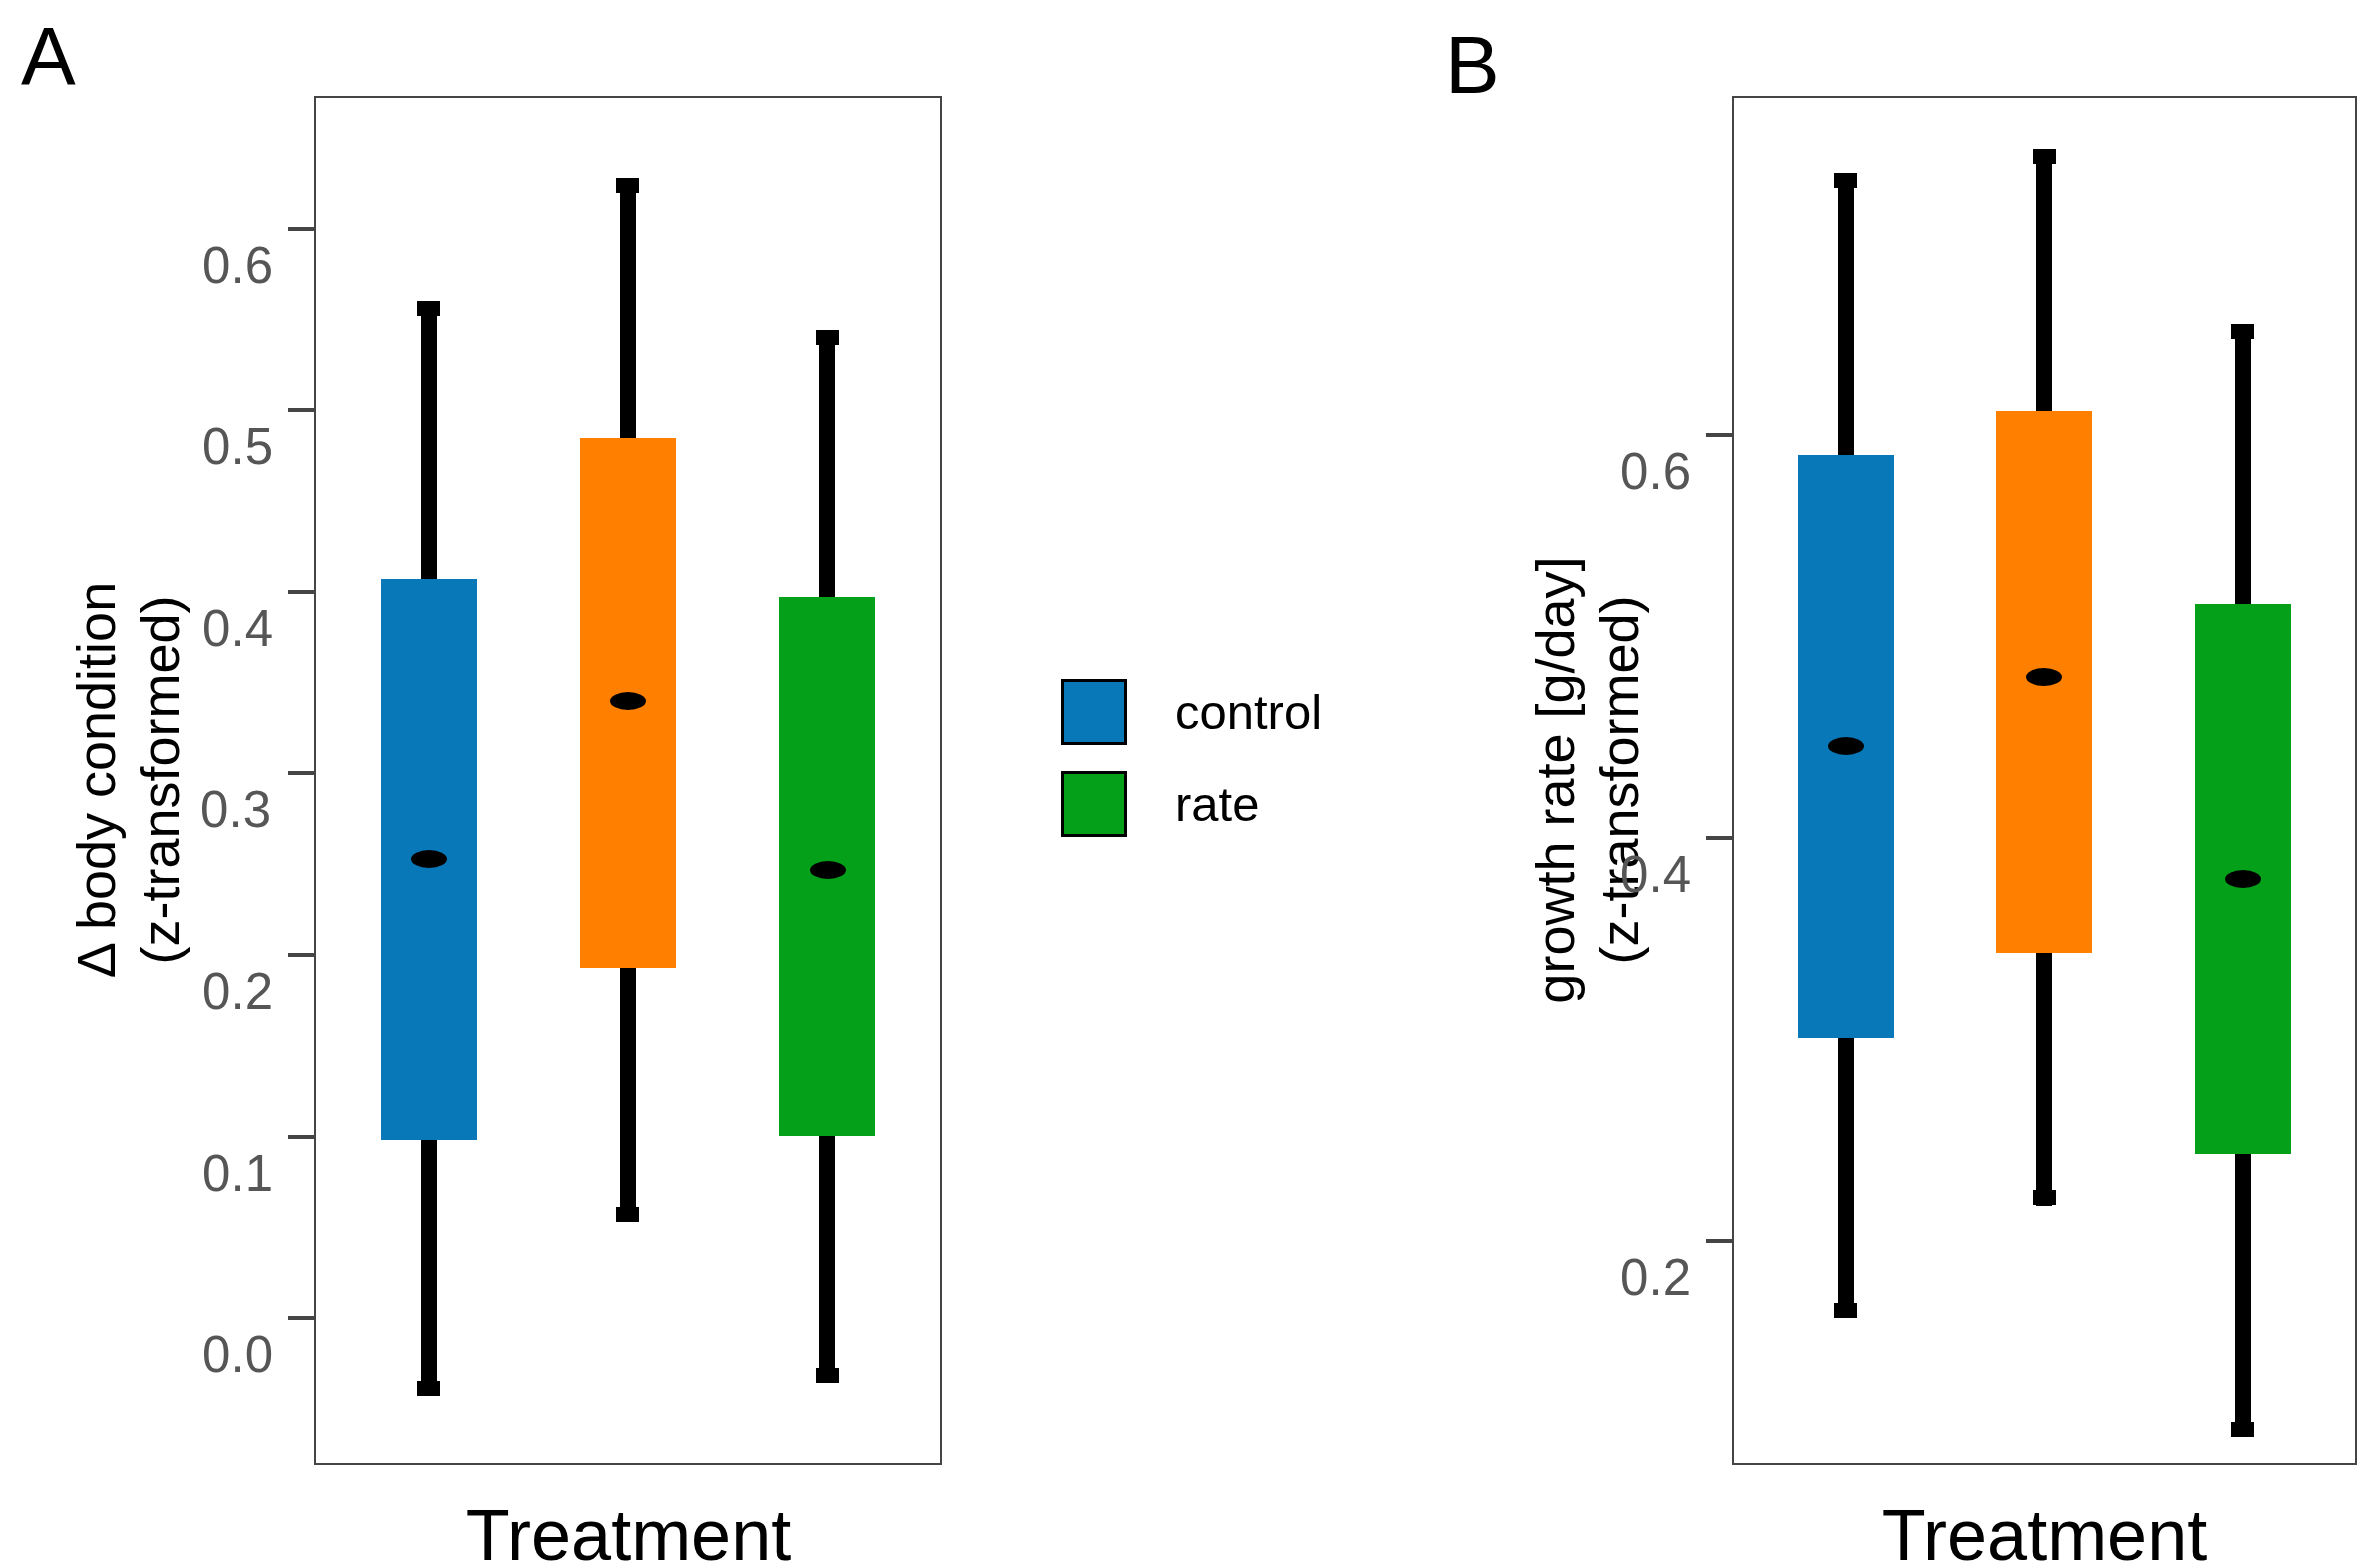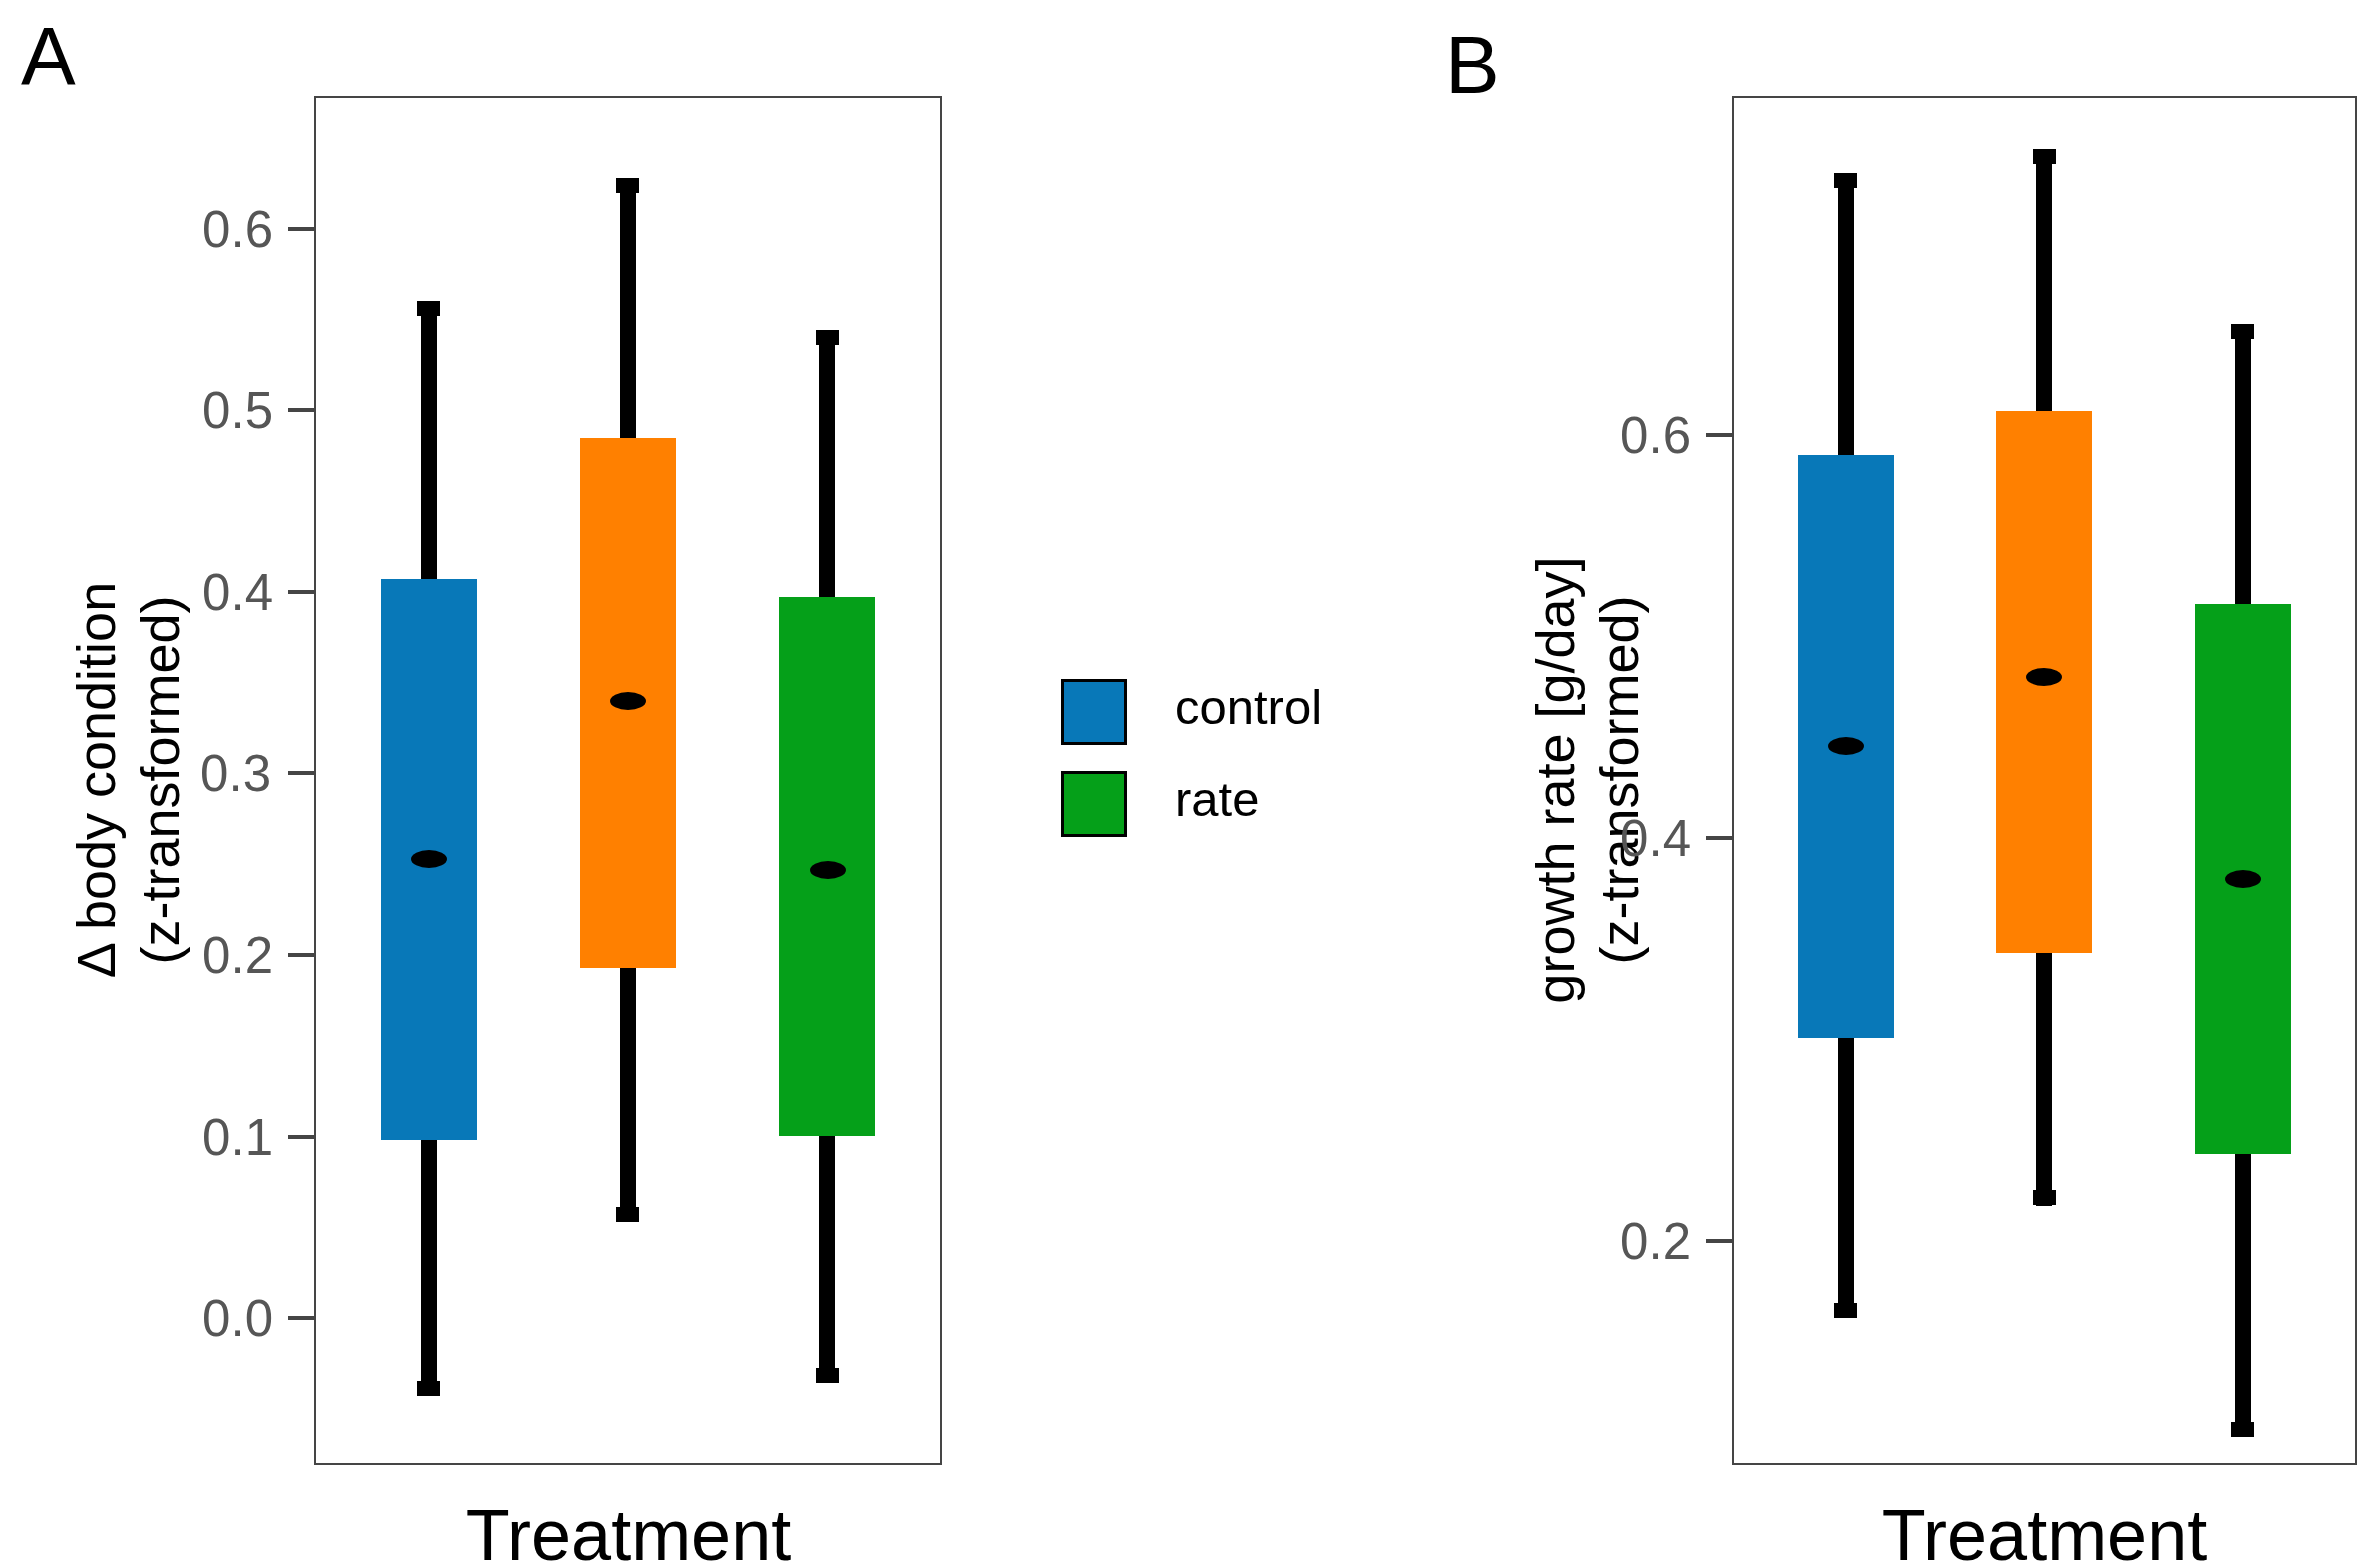--- a/index.html
+++ b/index.html
@@ -39,38 +39,40 @@
     font-size: 72px;
     color: #000000;
   }
   .ytick-label {
     position: absolute;
     width: 170px;
     text-align: right;
     font-size: 51px;
     color: #565656;
     transform: translateY(-50%);
+    margin-top: 36px;
   }
   .ytick-mark {
     position: absolute;
     width: 25.5px;
     height: 4.3px;
     background: #454545;
   }
   .whisker-line { position: absolute; background: #000000; z-index: 1; }
   .whisker-cap  { position: absolute; background: #000000; z-index: 1; }
   .box-rect     { position: absolute; z-index: 2; }
   .mean-dot     { position: absolute; border-radius: 50%; background: #000000; z-index: 3; }
   .legend {
     position: absolute;
     left: 1045px;
     top: 679px;
   }
   .legend-row {
     display: flex;
+    align-items: center;
     margin-bottom: 25.5px;
     padding-left: 16px;
   }
   .legend-swatch {
     box-sizing: border-box;
     width: 66px;
     height: 66px;
     border: 3.4px solid #000000;
   }
   .legend-label {

